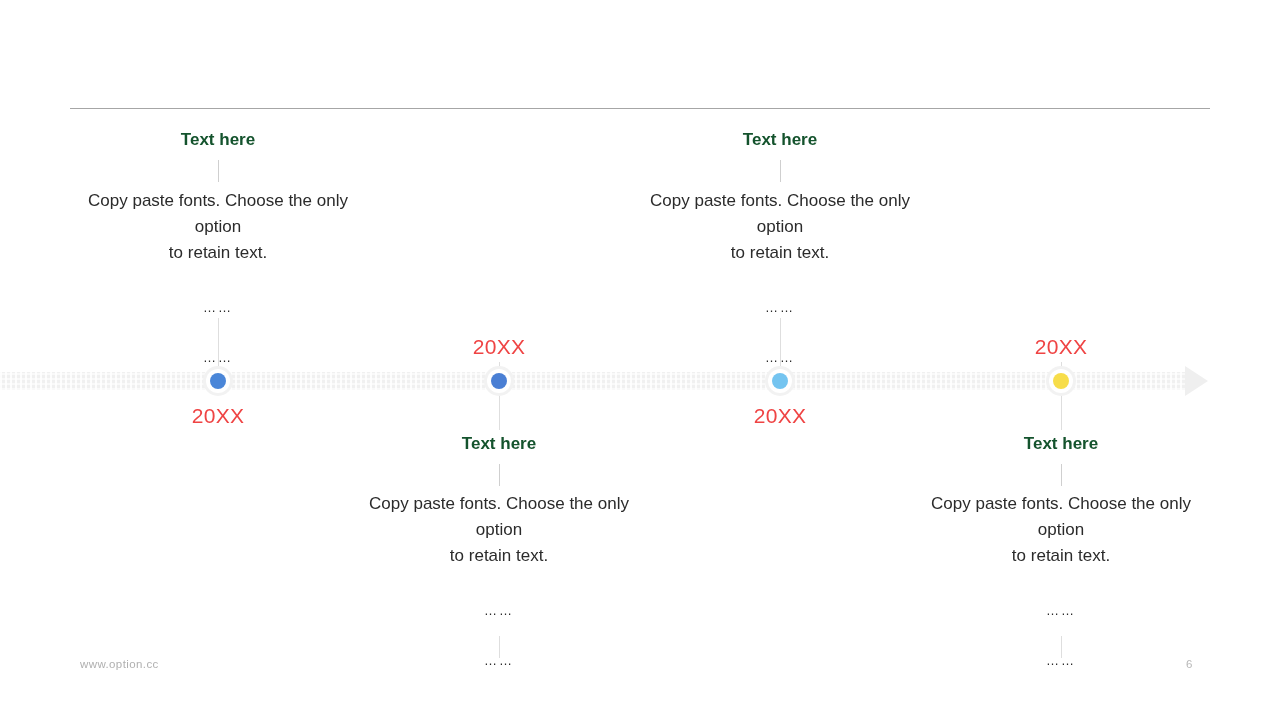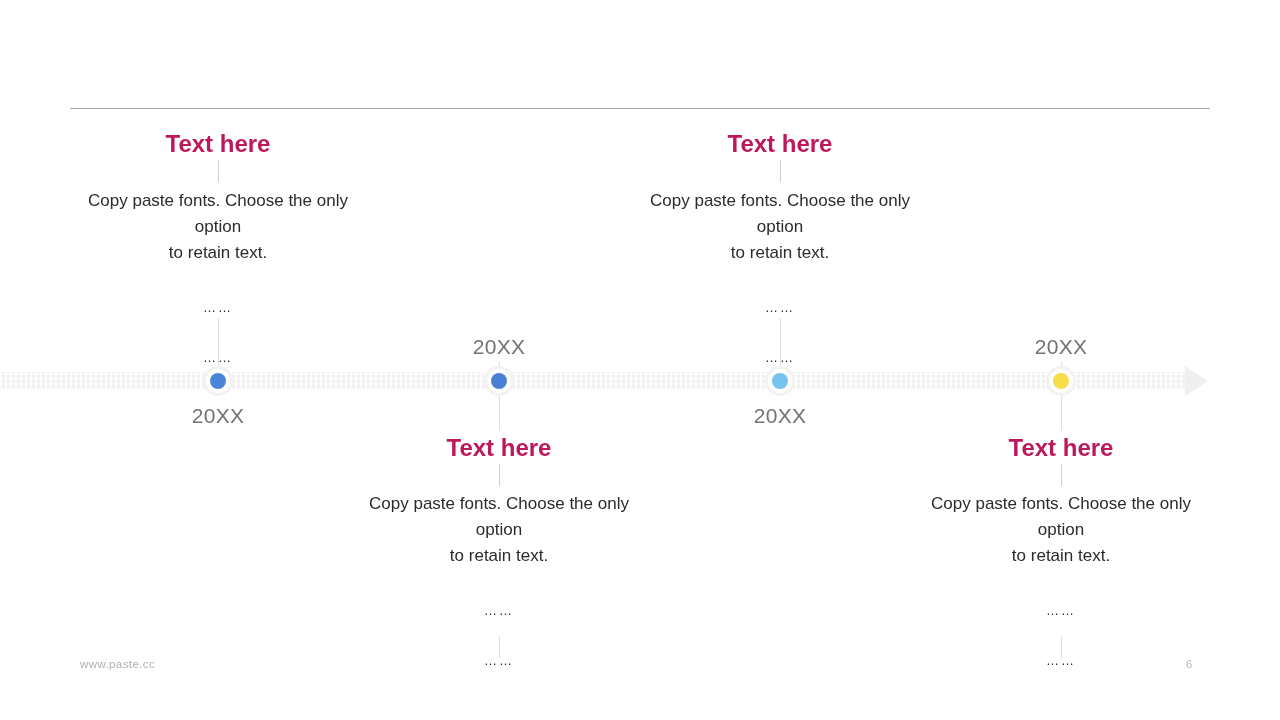--- a/index.html
+++ b/index.html
@@ -101,40 +101,40 @@
     margin-left: -0.5px;
   }
   .vline.faint {
     background: #dedede;
   }
 
   
   .year {
     position: absolute;
     font-size: 21px;
-    color: #737373;
+    color: #ef4444;
     font-weight: 400;
     letter-spacing: 0.3px;
     text-align: center;
     width: 200px;
     margin-left: -100px;
     white-space: nowrap;
   }
 
   
   .block {
     position: absolute;
     width: 300px;
     margin-left: -150px;
     text-align: center;
   }
   .block .head {
-    font-size: 24px;
+    font-size: 17px;
     font-weight: bold;
-    color: #be185d;
+    color: #14532d;
     line-height: 1.2;
   }
   .block .body {
     font-size: 17px;
     color: #2b2b2b;
     line-height: 26px;
     white-space: pre-line;
   }
 
   
@@ -255,16 +255,16 @@
     <span class="ring">
       <span class="dot" style="background: rgb(116, 196, 240);"></span>
     </span>
   </div>
   <div class="marker" style="left:1061px;">
     <span class="ring">
       <span class="dot" style="background: rgb(247, 221, 74);"></span>
     </span>
   </div>
 
-  <div class="footer-url">www.paste.cc</div>
+  <div class="footer-url">www.option.cc</div>
   <div class="footer-page">6</div>
 
 </div>
 
 </body></html>

